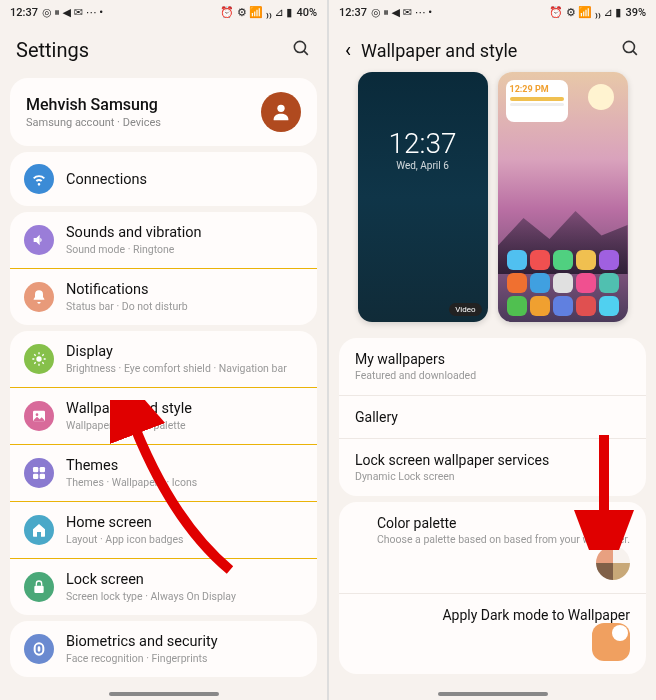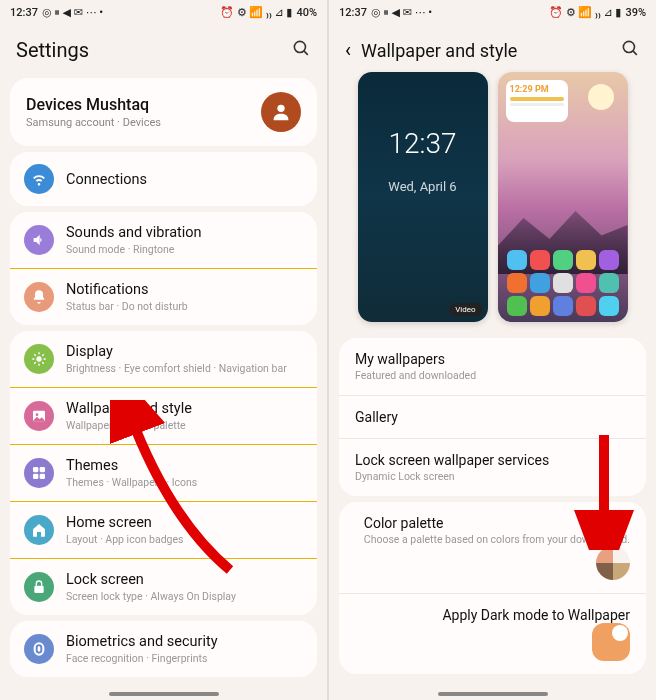--- a/index.html
+++ b/index.html
@@ -90,21 +90,21 @@
     width:130px; height:250px; border-radius:14px; overflow:hidden;
     position:relative;
     box-shadow: 0 2px 6px rgba(0,0,0,0.15);
   }
   .lockwall {
     background: linear-gradient(180deg,#0a2a3a 0%, #0f3548 50%, #102b38 100%);
     display:flex; flex-direction:column; align-items:center; color:#fff;
     padding-top:55px;
   }
   .lockwall .time { font-size:28px; font-weight:300; }
-  .lockwall .date { font-size:13px; opacity:.8; margin-top:19px; }
+  .lockwall .date { font-size:10px; opacity:.8; margin-top:0; }
   .homewall {
     background: linear-gradient(180deg,#e8c8a8 0%, #d9a2bc 35%, #b96fa3 55%, #4a3a5a 100%);
   }
   .homewall .widget {
     position:absolute; top:8px; left:8px; width:62px; height:42px;
     background:#fff; border-radius:8px; font-size:8px; padding:4px;
   }
   .homewall .widget .wt { color:#f0a030; font-weight:700; font-size:9px; }
   .homewall .sun {
     position:absolute; top:12px; right:14px; width:26px; height:26px;
@@ -166,21 +166,21 @@
       <svg viewBox="0 0 24 24" fill="none" stroke="#333" stroke-width="2">
           <circle cx="10" cy="10" r="7"></circle>
           <line x1="20" y1="20" x2="15" y2="15"></line>
         </svg>
     </span>
   </div>
 
   <div class="card">
     <div class="account-row">
       <div class="txt">
-        <div class="name">Devices Mushtaq</div>
+        <div class="name">Mehvish Samsung</div>
         <div class="sub">Samsung account · Devices</div>
       </div>
       <div class="avatar">
         <svg viewBox="0 0 24 24">
             <circle cx="12" cy="8" r="4"></circle>
             <path d="M4 20c0-4 4-6 8-6s8 2 8 6v1H4z"></path>
           </svg>
       </div>
     </div>
   </div>
@@ -383,21 +383,21 @@
       <div class="opt">
         <div class="t">Lock screen wallpaper services</div>
         <div class="s">Dynamic Lock screen</div>
       </div>
     </div>
 
   <div class="card">
     <div class="opt opt-flex">
       <div>
         <div class="t">Color palette</div>
-        <div class="s">Choose a palette based on colors from your downloaded.</div>
+        <div class="s">Choose a palette based on based from your wallpaper.</div>
       </div>
       <div class="palette-circle">
         <div class="q" style="top:0;left:0;background:#e8a080"></div>
         <div class="q" style="top:0;right:0;background:#f7f2ee"></div>
         <div class="q" style="bottom:0;left:0;background:#806048"></div>
         <div class="q" style="bottom:0;right:0;background:#c8a878"></div>
       </div>
     </div>
     <div class="opt opt-flex">
       <div class="t">Apply Dark mode to Wallpaper</div>

